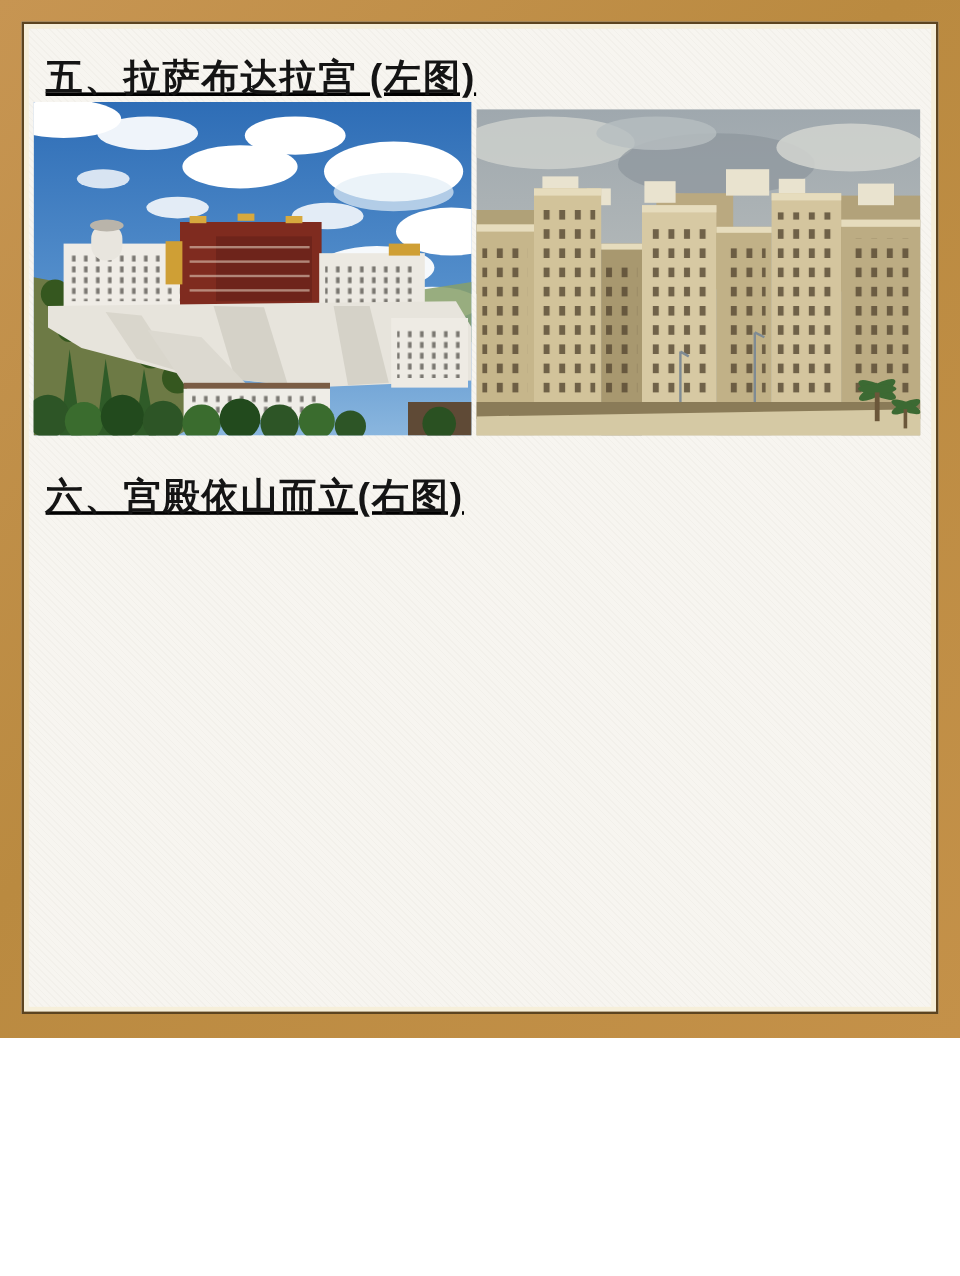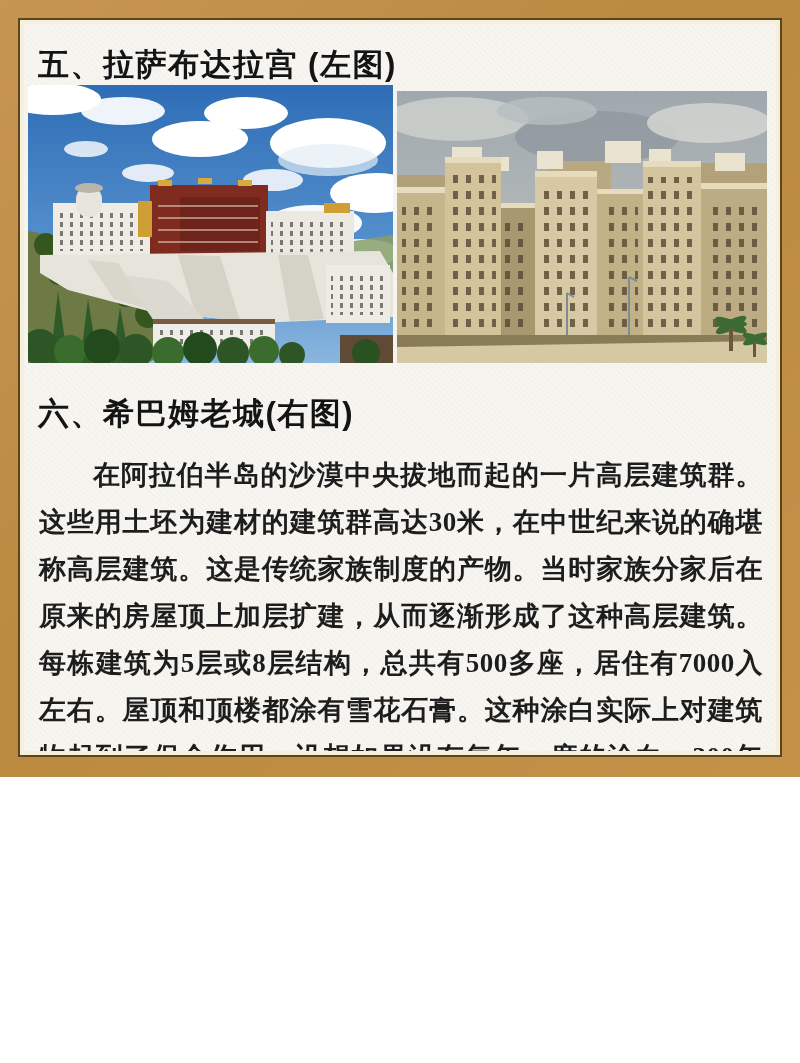--- a/index.html
+++ b/index.html
@@ -1,23 +1,24 @@
 <!DOCTYPE html>
 <html><head>
 <meta charset="utf-8">
 <style>
   html,body{margin:0;padding:0;}
   body{
     width:800px;height:1063px;overflow:hidden;
     font-family:"Liberation Sans",sans-serif;
   }
   .frame{
-    box-sizing:border-box;width:800px;height:777px;
+    box-sizing:border-box;width:800px;height:865px;
     padding:18px 18px 20px 18px;
     background:linear-gradient(135deg,#c79552 0%,#ba8a40 45%,#c49149 100%);
+    text-decoration:underline;
   }
   .page-border{
     box-sizing:border-box;height:100%;
     border:2px solid #5c4420;
     background:#f6efda;
     padding:4px;
   }
   .page{
     box-sizing:border-box;height:100%;
     background-color:#f7f5f0;
@@ -234,19 +235,18 @@
             <ellipse cx="334" cy="233" rx="16" ry="4"></ellipse>
             <ellipse cx="358" cy="248" rx="13" ry="4" transform="rotate(-24 358 248)"></ellipse>
             <ellipse cx="358" cy="248" rx="13" ry="4" transform="rotate(22 358 248)"></ellipse>
           </g>
           <rect x="332" y="236" width="4" height="24" fill="#6b573a"></rect>
           <rect x="356" y="250" width="3" height="16" fill="#6b573a"></rect>
         </svg>
 
       </div>
 
-      <h2 class="section-heading second">六、希巴姆老城(右图)</h2>
-
-      <p class="body-text second">在阿拉伯半岛的沙漠中央拔地而起的一片高层建筑群。这些用土坯为建材的建筑群高达30米，在中世纪来说的确堪称高层建筑。这是传统家族制度的产物。当时家族分家后在原来的房屋顶上加层扩建，从而逐渐形成了这种高层建筑。每栋建筑为5层或8层结构，总共有500多座，居住有7000入左右。屋顶和顶楼都涂有雪花石膏。这种涂白实际上对建筑物起到了保全作用。设想如果没有每年一度的涂白，300年前建造的房屋可能早已被侵蚀掉了。</p>
+      <h2 class="section-heading second">六、宫殿依山而立(右图)</h2>
+
 
     </div>
   </div>
 </div>
 
 </body></html>

